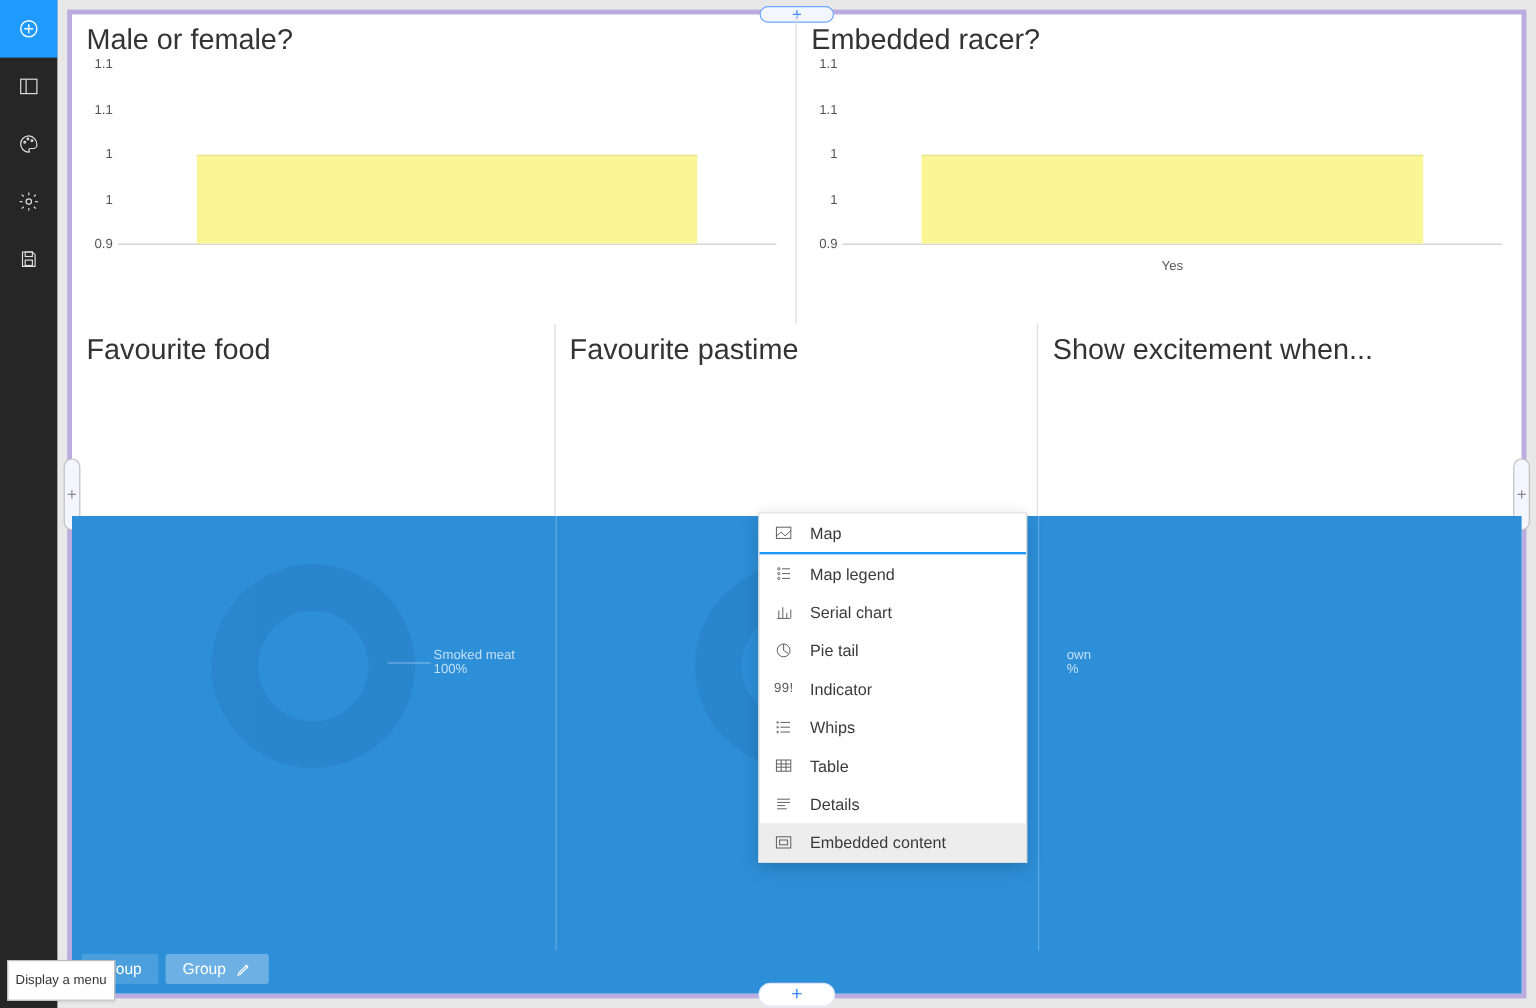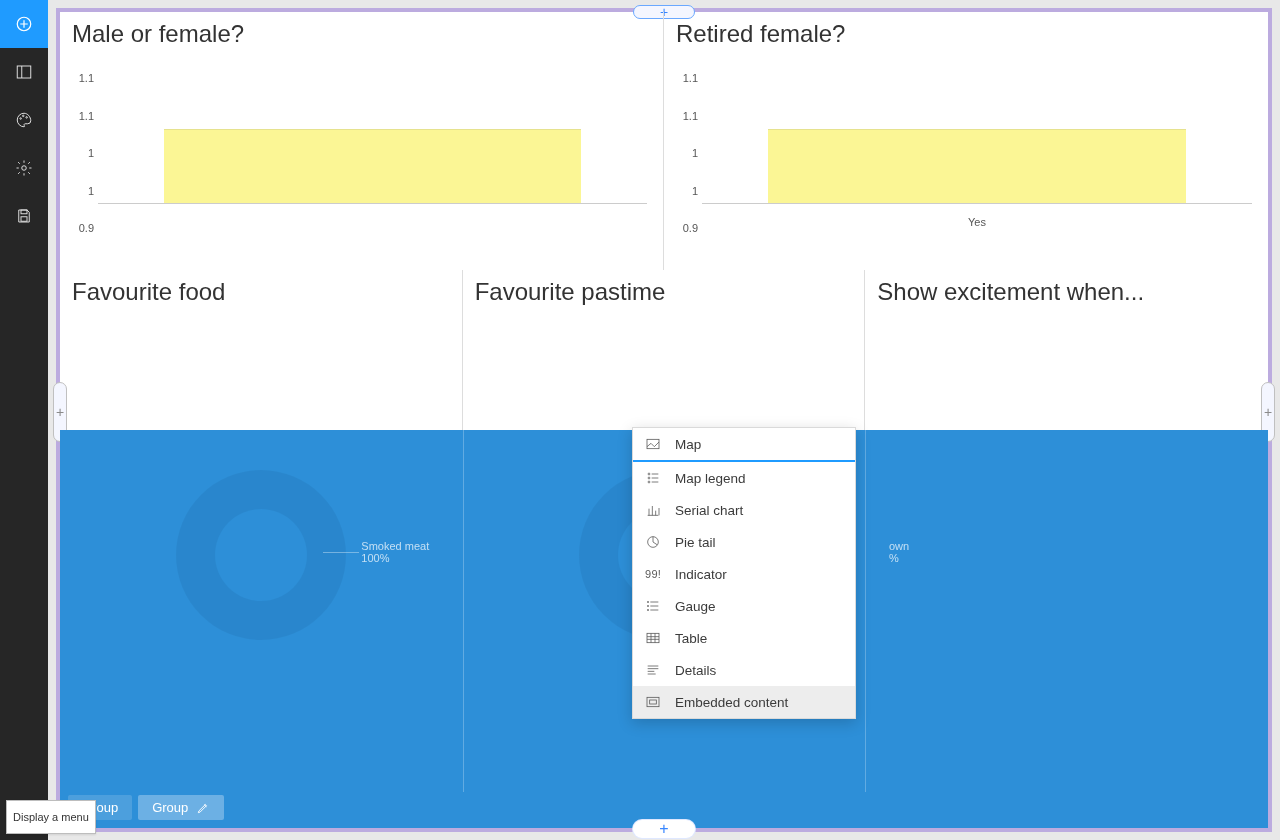--- a/index.html
+++ b/index.html
@@ -20,21 +20,21 @@
   .handle-side { position:absolute; top:370px; width:14px; height:60px; background:#f4f6ff; border:1.5px solid #c0c0c0; border-radius:8px; display:flex; align-items:center; justify-content:center; color:#8a8a8a; font-size:14px; }
   .handle-side.left { left:-7px; }
   .handle-side.right { right:-7px; }
   
   .row1 { position:absolute; left:0; top:0; right:0; height:258px; display:flex; }
   .panel { border-right:1px solid #ddd; padding:6px 10px 0; position:relative; }
   .row1 .panel { width:50%; }
   .panel-title { font-size:24px; color:#333; font-weight:400; margin:2px 2px 6px; }
   .minichart { position:relative; height:170px; margin-left:28px; margin-right:6px; }
   .yaxis { position:absolute; left:-28px; top:0; bottom:20px; width:26px; }
-  .ytick { position:absolute; right:2px; font-size:11px; color:#555; transform:translateY(-50%);margin-top:24px; }
+  .ytick { position:absolute; right:2px; font-size:11px; color:#555; transform:translateY(-50%); }
   .plot { position:absolute; left:0; right:0; top:0; bottom:20px; border-bottom:1px solid #ccc; }
   .bar { position:absolute; background:#fbf695; border-top:1px solid #e6e28e; }
   .xlabel { position:absolute; bottom:-4px; left:0; right:0; text-align:center; font-size:11px; color:#555; }
   
   .row2 { position:absolute; left:0; top:258px; right:0; height:160px; display:flex; }
   .row2 .panel { width:33.333%; }
   
   .droparea { position:absolute; left:0; right:0; top:418px; bottom:0; background:#2d8fd8; color:#fff; }
   .dropinner { position:absolute; inset:0; display:flex; flex-direction:column; align-items:center; justify-content:center; }
   .add-title { font-weight:600; font-size:15px; }
@@ -137,21 +137,21 @@
             <div class="ytick" style="top:50%">1</div>
             <div class="ytick" style="top:75%">1</div>
             <div class="ytick" style="top:100%">0.9</div>
           </div>
           <div class="plot">
             <div class="bar" style="left:12%; right:12%; top:50%; bottom:0;"></div>
           </div>
         </div>
       </div>
       <div class="panel" style="border-right:none">
-        <div class="panel-title">Retired female?</div>
+        <div class="panel-title">Embedded racer?</div>
         <div class="minichart">
           <div class="yaxis">
             <div class="ytick" style="top:0%">1.1</div>
             <div class="ytick" style="top:25%">1.1</div>
             <div class="ytick" style="top:50%">1</div>
             <div class="ytick" style="top:75%">1</div>
             <div class="ytick" style="top:100%">0.9</div>
           </div>
           <div class="plot">
             <div class="bar" style="left:12%; right:12%; top:50%; bottom:0;"></div>
@@ -261,21 +261,21 @@
     <span class="txt99">99!</span>
     <span>Indicator</span>
   </div>
   <div class="item">
     <svg class="micon" viewBox="0 0 24 24">
         <path d="M8 6h12M8 12h12M8 18h12"></path>
         <circle cx="4.5" cy="6" r="1"></circle>
         <circle cx="4.5" cy="12" r="1"></circle>
         <circle cx="4.5" cy="18" r="1"></circle>
       </svg>
-    <span>Gauge</span>
+    <span>Whips</span>
   </div>
   <div class="item">
     <svg class="micon" viewBox="0 0 24 24">
         <rect x="3" y="5" width="18" height="14"></rect>
         <path d="M3 10h18M3 14h18M9 5v14M15 5v14"></path>
       </svg>
     <span>Table</span>
   </div>
   <div class="item">
     <svg class="micon" viewBox="0 0 24 24">

